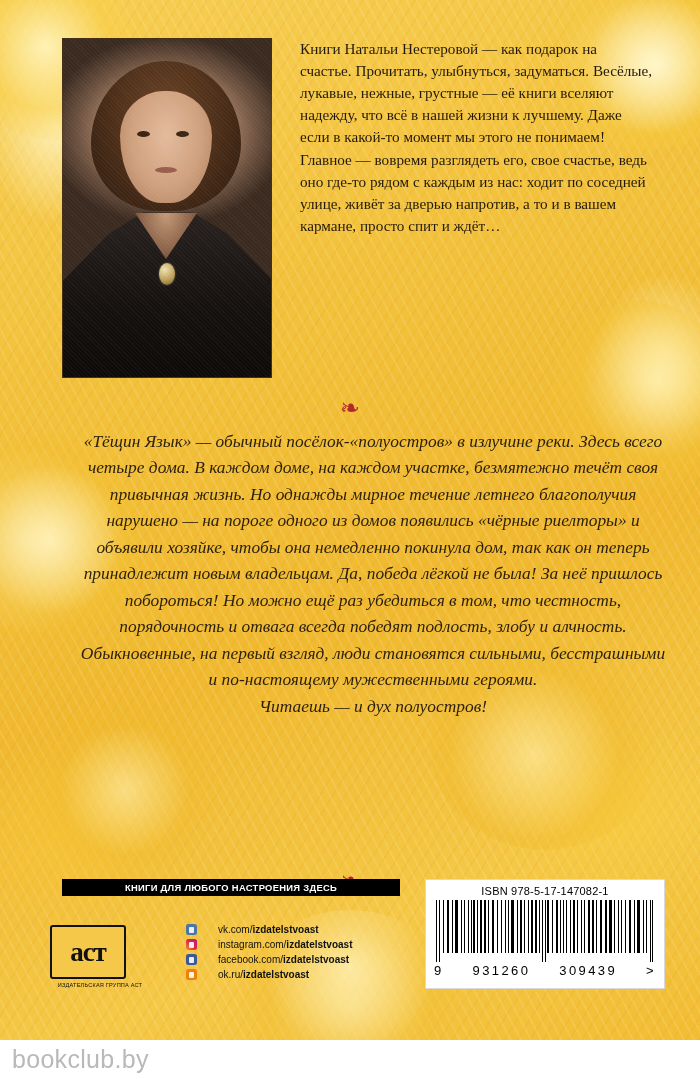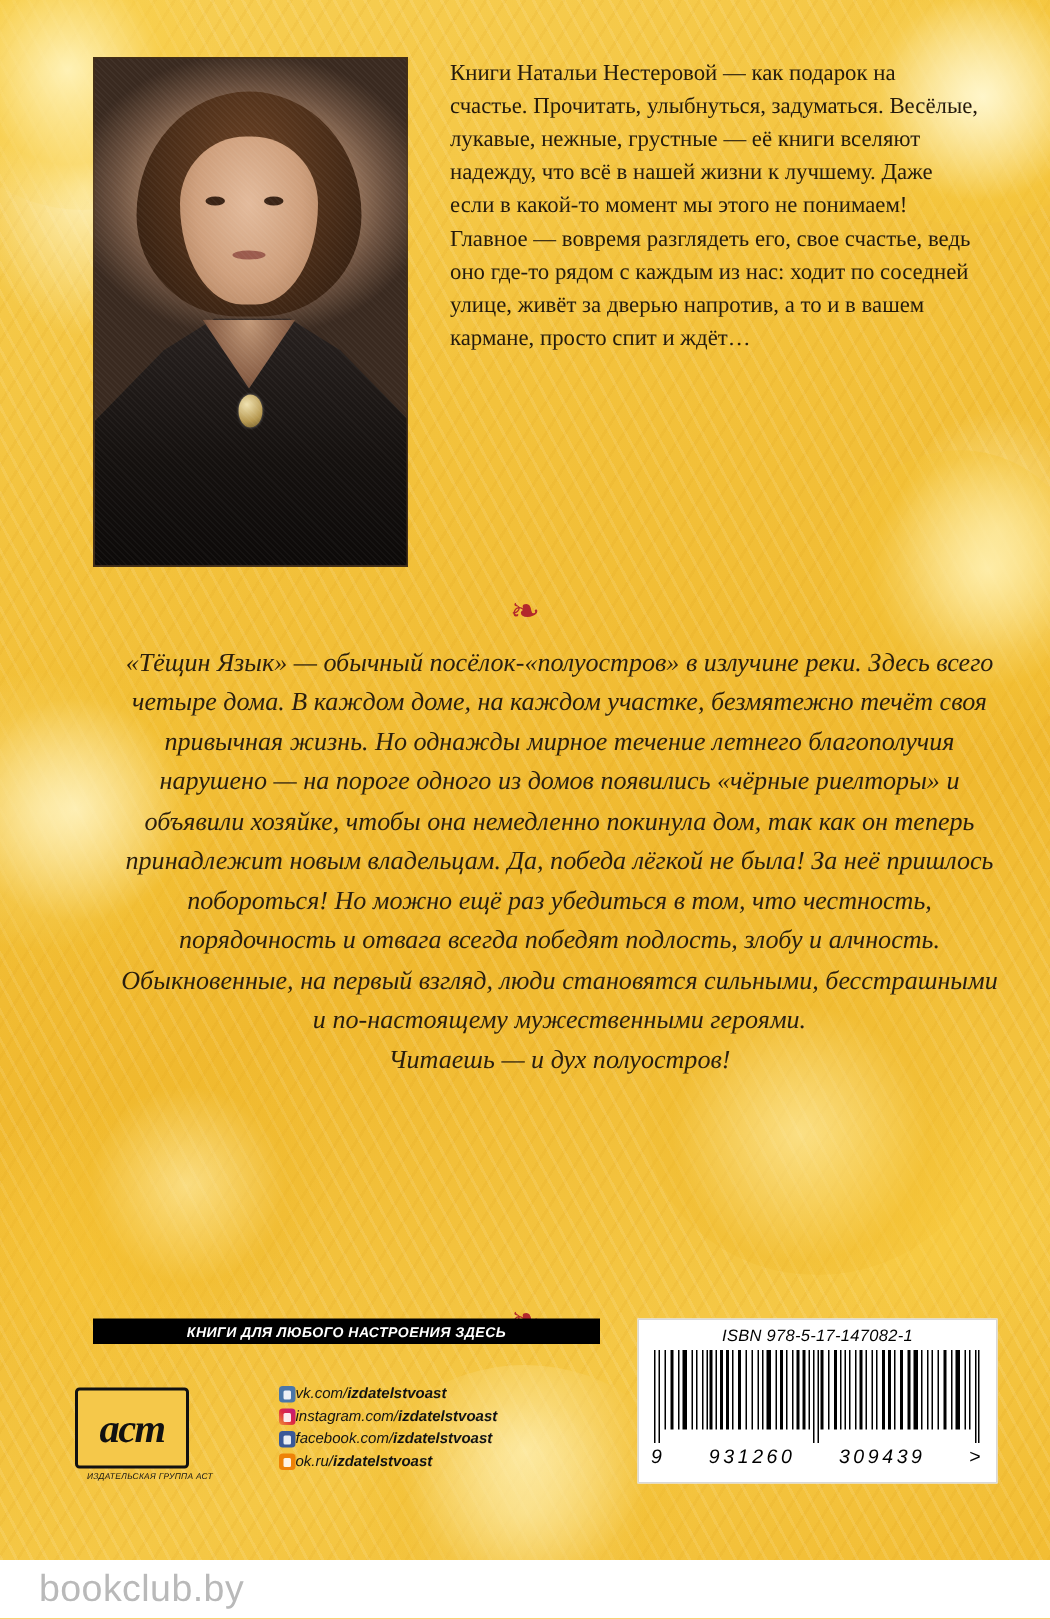--- a/index.html
+++ b/index.html
@@ -123,42 +123,42 @@
     line-height:1.52;
     color:#2a1e0d;
     text-align:center;
     margin-left:20px;
   }
   #annotation p { margin:0; }
   #annotation .last { display:block; }
 
   
   #footer {
-    position:absolute; left:0; bottom:39px; width:700px; height:122px;font-style:italic;
+    position:absolute; left:0; bottom:39px; width:700px; height:122px;
   }
   #slogan {
     position:absolute; left:62px; top:0px; width:338px; height:17px;
     background:#000; color:#fff;
     font-family:"Liberation Sans", sans-serif;
     font-size:9.4px; font-weight:bold; letter-spacing:.3px;
     display:flex; align-items:center; justify-content:center;
     text-transform:uppercase;
   }
   #sites {
     position:absolute; left:62px; top:24px; width:338px;
     text-align:center;
     font-family:"Liberation Sans", sans-serif;
     font-size:10.6px; font-weight:bold; color:#111;
   }
   #socials {
     position:absolute; left:186px; top:44px;
     font-family:"Liberation Sans", sans-serif;
     font-size:10px; color:#111;
   }
-  .social-row { display:flex; align-items:center; gap:0; height:13px; margin-bottom:2px; }
+  .social-row { display:flex; align-items:center; gap:21px; height:13px; margin-bottom:2px; }
   .sicon { width:11px; height:11px; border-radius:2.5px; flex:0 0 11px;
            display:inline-block; position:relative; }
   .sicon.vk { background:#4a76a8; }
   .sicon.ig { background:linear-gradient(45deg,#f09433,#dc2743,#bc1888); }
   .sicon.fb { background:#3b5998; }
   .sicon.ok { background:#ee8208; }
   .sicon::after{
     content:""; position:absolute; left:3px; top:2.5px; width:5px; height:6px;
     background:rgba(255,255,255,.9); border-radius:1px;
   }
@@ -201,21 +201,21 @@
 
   
   #watermark-bar {
     position:absolute; left:0; bottom:0; width:700px; height:39px;
     background:#ffffff;
     display:flex; align-items:center;
   }
   #watermark {
     font-family:"Liberation Sans", sans-serif;
     font-size:25px; color:#b9b9b9; letter-spacing:.3px;
-    padding-left:26px;
+    padding-left:12px;
   }
 </style>
 </head>
 <body>
 
 <div id="cover">
 
   <div class="flower f1"></div>
   <div class="flower f2"></div>
   <div class="flower f3"></div>

